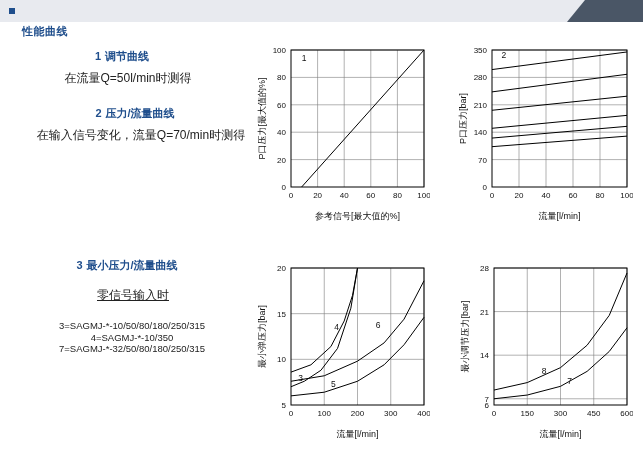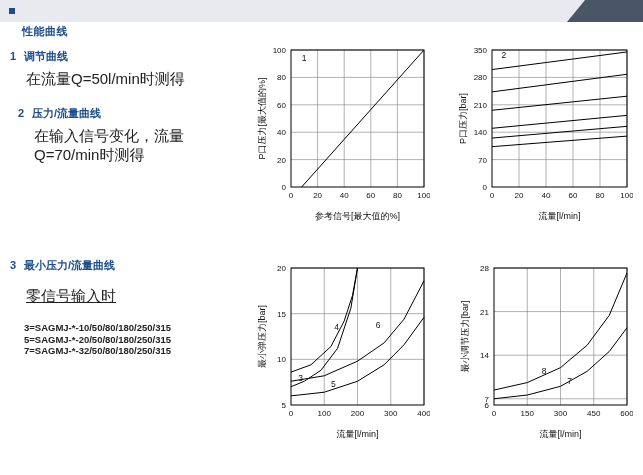--- a/index.html
+++ b/index.html
@@ -46,46 +46,45 @@
     position: absolute;
     left: 22px; top: 4px;
     font-size: 11px;
     font-weight: bold;
     color: #1f4e8c;
     letter-spacing: .5px;
     margin-top: 20px;
   }
 
   
-  .txt-block { position: absolute; }
+  .txt-block { position: absolute; text-align: center; }
   .num {
     color: #1f4e8c;
     font-weight: bold;
     font-size: 11px;
     display: inline-block;
     width: 14px;
   }
   .t-title {
     color: #1f4e8c;
     font-weight: bold;
     font-size: 11px;
   }
   .t-sub {
-    font-size: 15px;
+    font-size: 12px;
     color: #222;
     margin-top: 6px;
     margin-left: 16px;
   }
   .legend-list {
     margin-left: 14px;
     margin-top: 16px;
     font-size: 9.5px;
     line-height: 11.6px;
     color: #222;
-    font-weight: bold;
   }
 
   
   .chart {
     position: absolute;
   }
   .chart svg { display: block; }
   .axis-label {
     font-size: 9px;
     fill: #111;
@@ -123,21 +122,21 @@
   <div class="t-sub">在输入信号变化，流量Q=70/min时测得</div>
 </div>
 
 <div class="txt-block" style="left:10px; top:255px; width:230px;">
   <div>
     <span class="num">3</span><span class="t-title">最小压力/流量曲线</span>
   </div>
   <div class="t-sub" style="margin-top:14px;text-decoration:underline;">零信号输入时</div>
   <div class="legend-list">
     <div>3=SAGMJ-*-10/50/80/180/250/315</div>
-    <div>5=SAGMJ-*-20/50/80/180/250/315</div>
+    <div>4=SAGMJ-*-10/350</div>
     <div>7=SAGMJ-*-32/50/80/180/250/315</div>
   </div>
 </div>
 
 <div class="chart" id="chart-1" style="left:245px; top:40px;">
     <svg width="185" height="185">
       <rect x="46" y="10" width="133" height="137" fill="#ffffff" stroke="none"></rect>
       <line x1="72.6" y1="10" x2="72.6" y2="147" stroke="#7c7c7c" stroke-width="0.6"></line>
       <line x1="99.2" y1="10" x2="99.2" y2="147" stroke="#7c7c7c" stroke-width="0.6"></line>
       <line x1="125.8" y1="10" x2="125.8" y2="147" stroke="#7c7c7c" stroke-width="0.6"></line>

